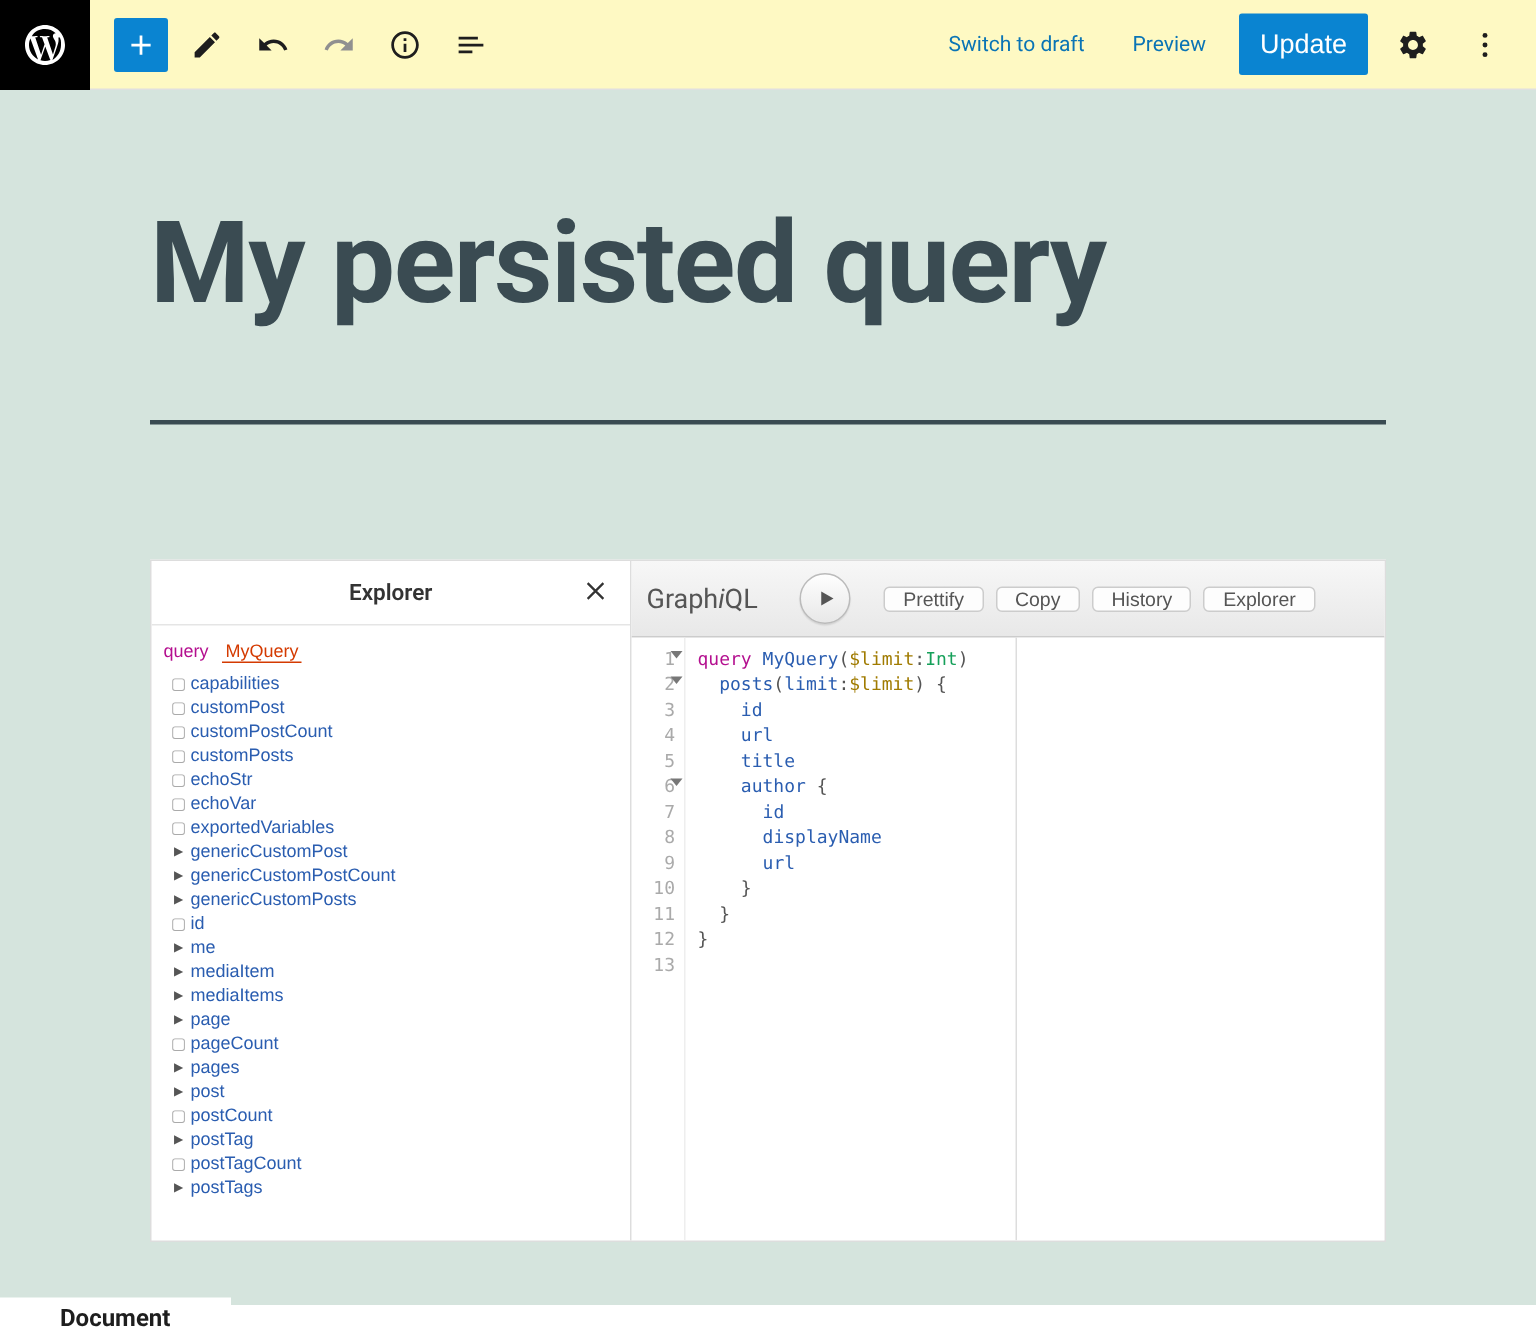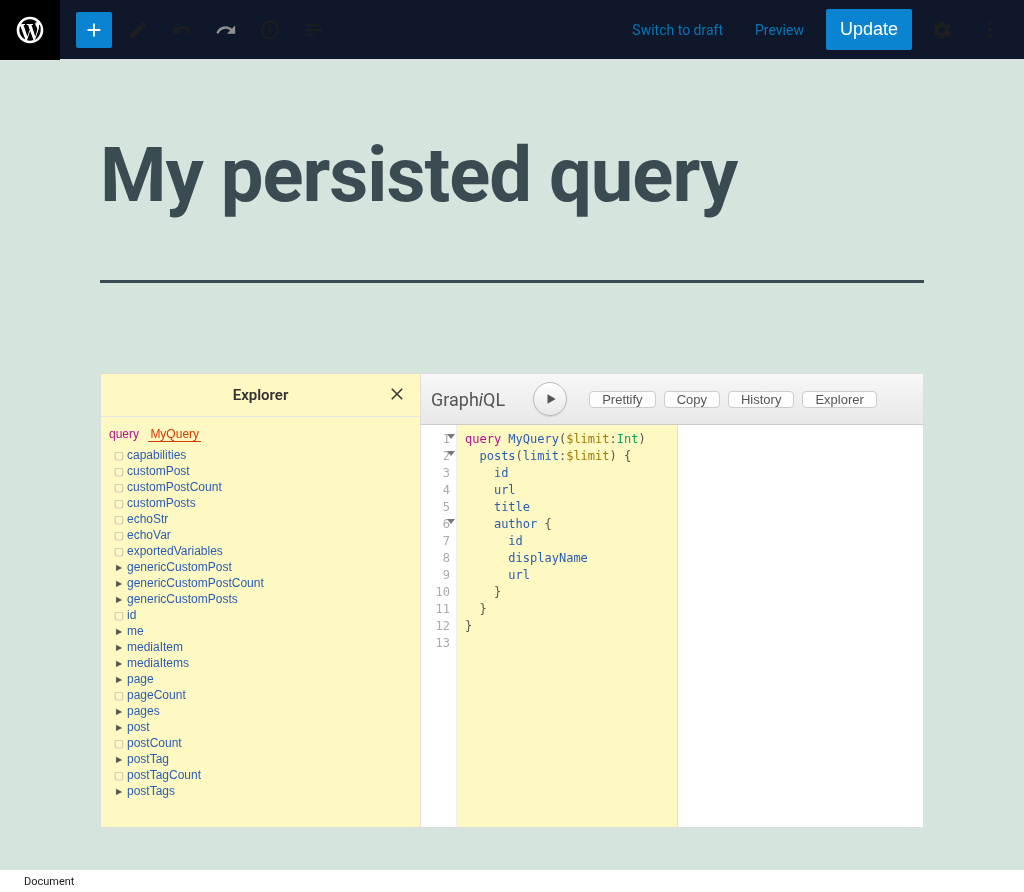--- a/index.html
+++ b/index.html
@@ -1,40 +1,40 @@
 <!DOCTYPE html>
 <html><head>
   <meta charset="utf-8">
   <style>
     * { box-sizing: border-box; margin: 0; padding: 0; }
     body { font-family: -apple-system, BlinkMacSystemFont, "Segoe UI", Roboto, sans-serif; background: #fff; width: 1024px; height: 892px; overflow: hidden; position: relative; }
     
     
-    .top-bar { display: flex; align-items: center; height: 60px; background: #0f172a; border-bottom: 1px solid #e0e0e0; }
+    .top-bar { display: flex; align-items: center; height: 60px; background: #fef9c3; border-bottom: 1px solid #e0e0e0; }
     .wp-logo { width: 60px; height: 60px; background: #000; display: flex; align-items: center; justify-content: center; }
     .wp-logo svg { width: 32px; height: 32px; fill: #fff; }
     .toolbar-left { display: flex; align-items: center; gap: 8px; padding: 0 16px; }
     .btn-add { width: 36px; height: 36px; background: #0a84d1; border-radius: 2px; display: flex; align-items: center; justify-content: center; cursor: pointer; }
     .btn-add svg { width: 22px; height: 22px; fill: #fff; }
     .toolbar-icon { width: 36px; height: 36px; display: flex; align-items: center; justify-content: center; cursor: pointer; }
     .toolbar-icon svg { width: 22px; height: 22px; fill: #1e1e1e; }
     .toolbar-icon.disabled svg { fill: #909090; }
     .toolbar-right { margin-left: auto; display: flex; align-items: center; gap: 12px; padding: 0 16px; }
     .link-btn { color: #0a74b5; font-size: 14px; cursor: pointer; padding: 6px 10px; }
     .update-btn { background: #0a84d1; color: #fff; font-size: 18px; padding: 10px 14px; border-radius: 2px; cursor: pointer; border: none; }
     .icon-btn { width: 36px; height: 36px; display: flex; align-items: center; justify-content: center; cursor: pointer; }
     .icon-btn svg { width: 22px; height: 22px; fill: #1e1e1e; }
     
     
     .content-area { background: #d5e4dd; height: 810px; padding: 70px 100px 0 100px; }
     .page-title { font-size: 76px; font-weight: 700; color: #3a4b52; letter-spacing: -1px; margin-bottom: 60px; }
     .title-underline { height: 3px; background: #3a4b52; margin-bottom: 90px; }
     
     
-    .graphiql-wrap { display: flex; background: #fef9c3; height: 455px; border: 1px solid #ddd; }
+    .graphiql-wrap { display: flex; background: #ffffff; height: 455px; border: 1px solid #ddd; }
     
     
     .explorer-panel { width: 320px; border-right: 1px solid #ddd; display: flex; flex-direction: column; overflow: hidden; }
     .explorer-header { display: flex; align-items: center; justify-content: center; padding: 12px; border-bottom: 1px solid #e5e5e5; position: relative; }
     .explorer-title { font-size: 15px; font-weight: 600; color: #333; }
     .explorer-close { position: absolute; right: 12px; width: 20px; height: 20px; cursor: pointer; }
     .explorer-close svg { width: 18px; height: 18px; stroke: #333; stroke-width: 2; fill: none; }
     .explorer-body { padding: 10px 8px; font-family: Liberation Sans, sans-serif; font-size: 12px; overflow: hidden; flex: 1; }
     .query-line { margin-bottom: 6px; }
     .kw-query { color: #b40f8f; }
@@ -63,21 +63,21 @@
     .code { padding: 6px 8px 0 8px; font-family: "Menlo", "Monaco", monospace; font-size: 12px; line-height: 17px; white-space: pre; flex: 1; }
     .c-kw { color: #b40f8f; }
     .c-name { color: #2a5db0; }
     .c-var { color: #a07b00; }
     .c-type { color: #16a05a; }
     .c-punc { color: #555; }
     .c-field { color: #2a5db0; }
     .gq-results { flex: 1; background: #fff; }
     
     
-    .footer { position: absolute; bottom: 0; left: 0; background: #fff; padding: 4px 24px; font-size: 11px; color: #1e1e1e; }
+    .footer { position: absolute; bottom: 0; left: 0; background: #fff; padding: 4px 40px; font-size: 16px; color: #1e1e1e; font-weight: bold; }
   </style>
 </head>
 <body>
 
 <div class="top-bar">
   <div class="wp-logo">
     <svg viewBox="0 0 24 24">
         <path d="M12 2C6.48 2 2 6.48 2 12s4.48 10 10 10 10-4.48 10-10S17.52 2 12 2zm-8 10c0-1.16.25-2.26.7-3.25l3.82 10.46C5.84 17.8 4 15.12 4 12zm8 8c-.78 0-1.54-.11-2.26-.33l2.4-6.98 2.46 6.74c.2.04.4.08.08.11-.84.3-1.73.46-2.68.46zm1.1-11.75c.48-.03.91-.08.91-.08.43-.05.38-.68-.05-.66 0 0-1.29.1-2.12.1-.78 0-2.09-.1-2.09-.1-.43-.03-.48.63-.05.66 0 0 .41.05.84.08l1.24 3.4-1.74 5.23-2.9-8.63c.48-.03.91-.08.91-.08.43-.05.38-.68-.05-.66 0 0-1.29.1-2.12.1-.15 0-.32 0-.5-.01C6.76 5.24 9.21 4 12 4c2.08 0 3.97.8 5.39 2.1-.03 0-.07-.01-.1-.01-.78 0-1.34.68-1.34 1.41 0 .66.38 1.21.78 1.87.3.53.66 1.21.66 2.2 0 .68-.26 1.47-.61 2.57l-.8 2.66-2.88-8.55zm5.87-.39C20.15 8.89 20 10.4 20 12c0 3.18-1.72 5.95-4.28 7.44l2.45-7.08c.46-1.14.61-2.06.61-2.87 0-.3-.02-.57-.05-.83z"></path>
       </svg>
   </div>

